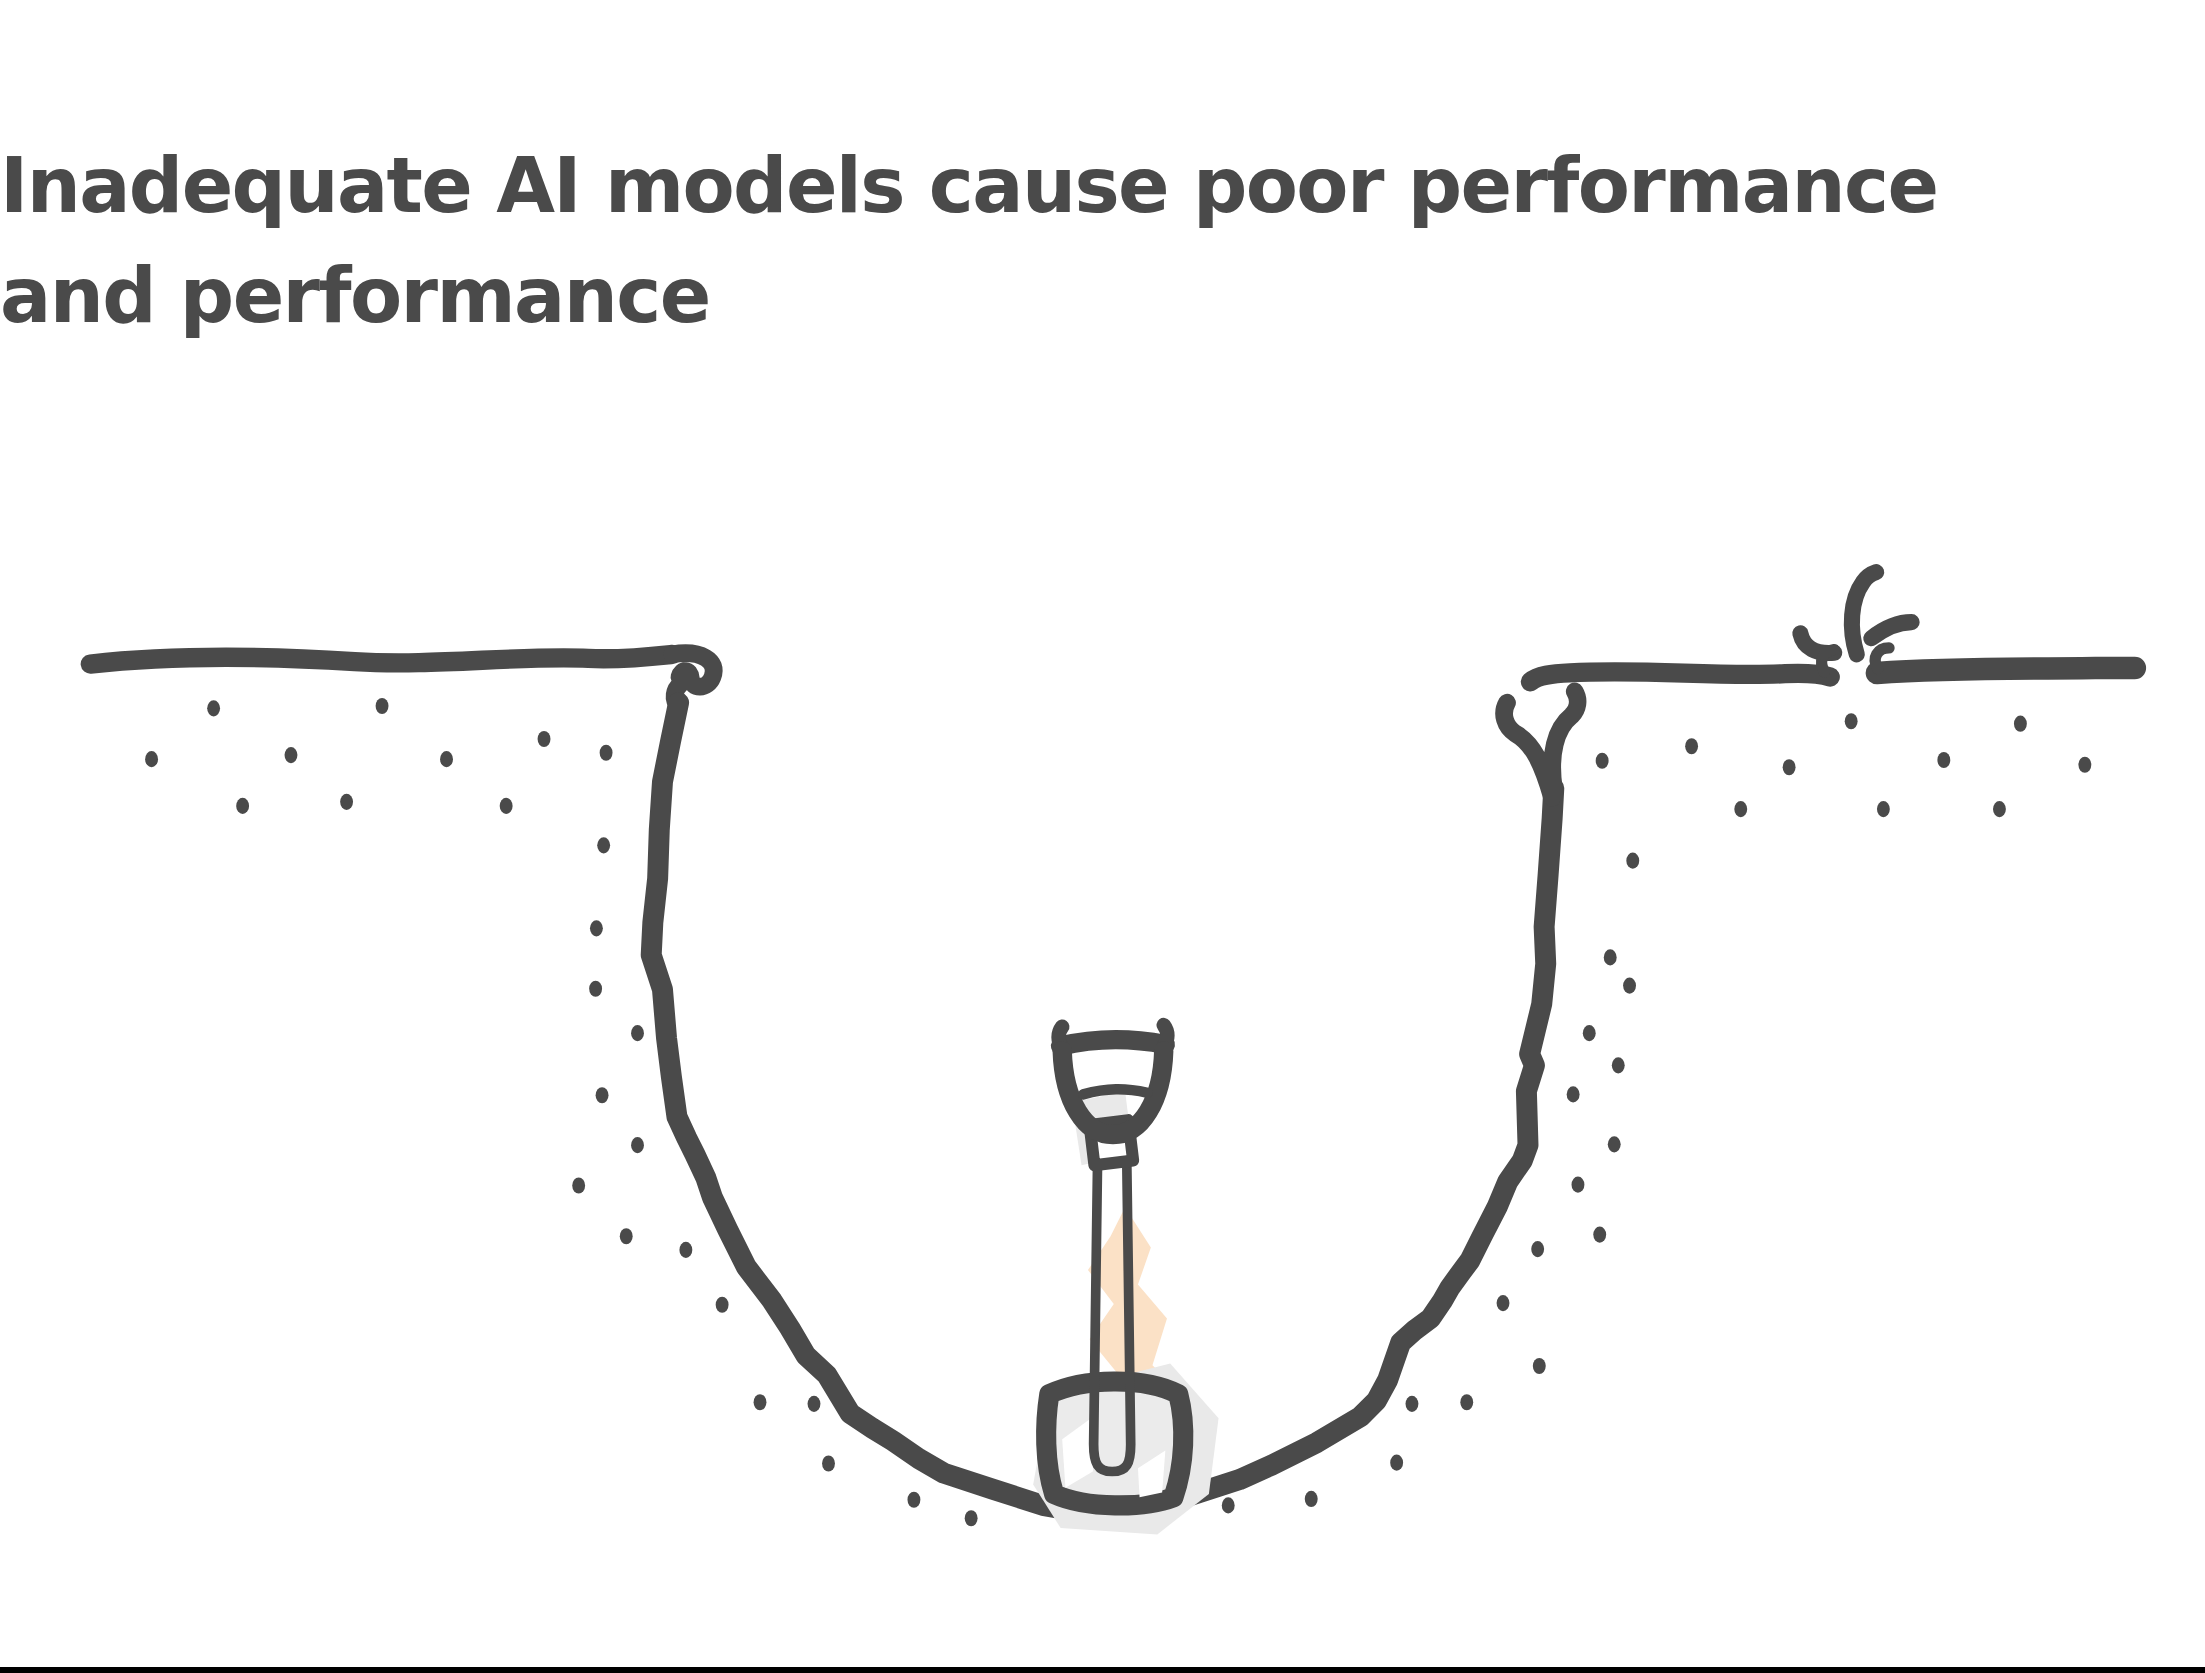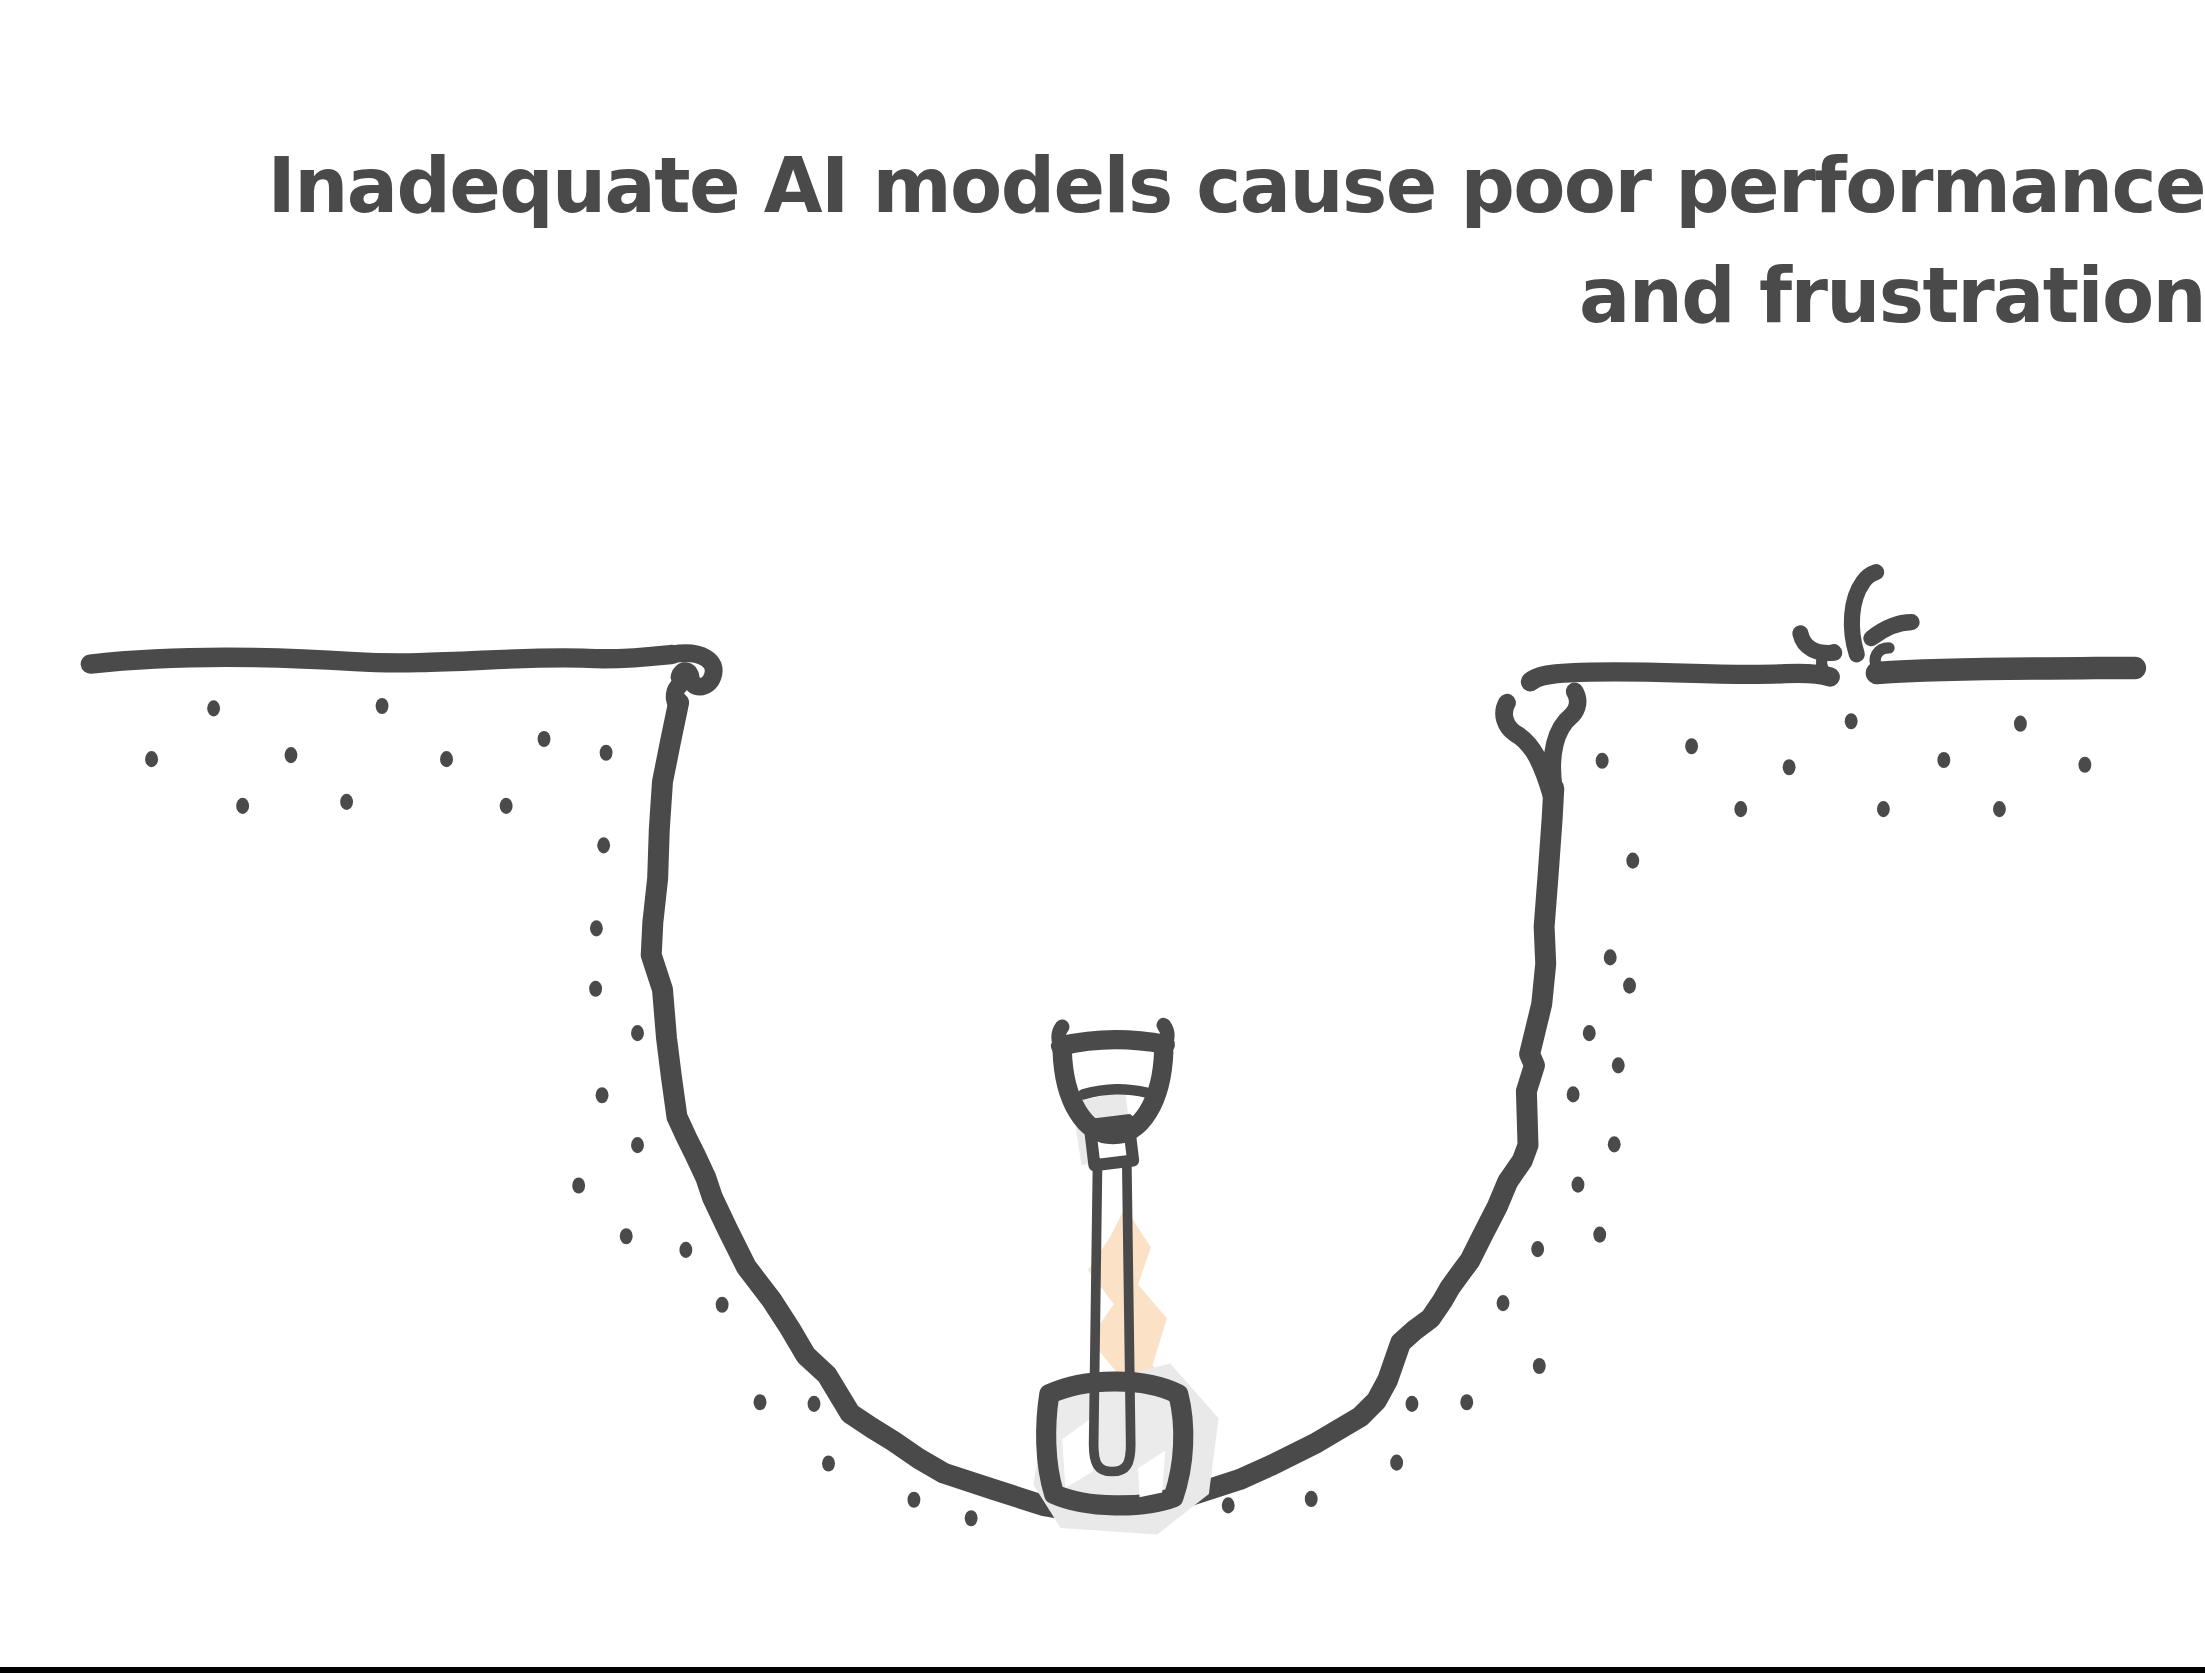--- a/index.html
+++ b/index.html
@@ -1,33 +1,33 @@
 <!DOCTYPE html>
 <html style="font-size:13px"><head>
 <meta charset="utf-8">
 <style>
   html,body{margin:0;padding:0;background:#ffffff;}
   body{width:2205px;height:1673px;position:relative;overflow:hidden;
        font-family:"DejaVu Sans","Liberation Sans",sans-serif;}
   .stage{position:absolute;inset:0;}
-  .title{position:absolute;top:131px;left:0;right:0;text-align:right;
+  .title{position:absolute;top:131px;left:0;right:0;text-align:left;
          font-weight:700;font-size:76px;line-height:110px;letter-spacing:-1.6px;
          color:#4a4a4a;}
   .title div{white-space:nowrap;}
   svg{position:absolute;left:0;top:0;}
   .bottom-edge{position:absolute;left:0;right:0;bottom:0;height:6.4px;background:#000;}
 </style>
 </head>
 <body>
 
 <div class="stage">
 
   <div class="title">
     <div>Inadequate AI models cause poor performance</div>
-    <div>and frustration</div>
+    <div>and performance</div>
   </div>
 
   <svg width="2205" height="1673" viewBox="0 0 2736 2076">
 
     <polygon fill="#fbe1c6" points="1396,1498 1428,1548 1412,1594 1448,1636 1430,1694 1456,1720 1442,1788 1400,1800 1362,1768 1388,1706 1352,1662 1382,1618 1350,1576 1378,1534"></polygon>
 
     <polygon fill="#e9e9e9" points="1330,1368 1396,1354 1406,1432 1342,1446"></polygon>
 
     <path stroke="#4a4a4a" fill="none" stroke-width="24" stroke-linecap="round" stroke-linejoin="round" d="M 112 824 C 220 812 330 814 440 821 C 540 827 640 813 730 817 C 770 819 806 815 834 812"></path>
 

